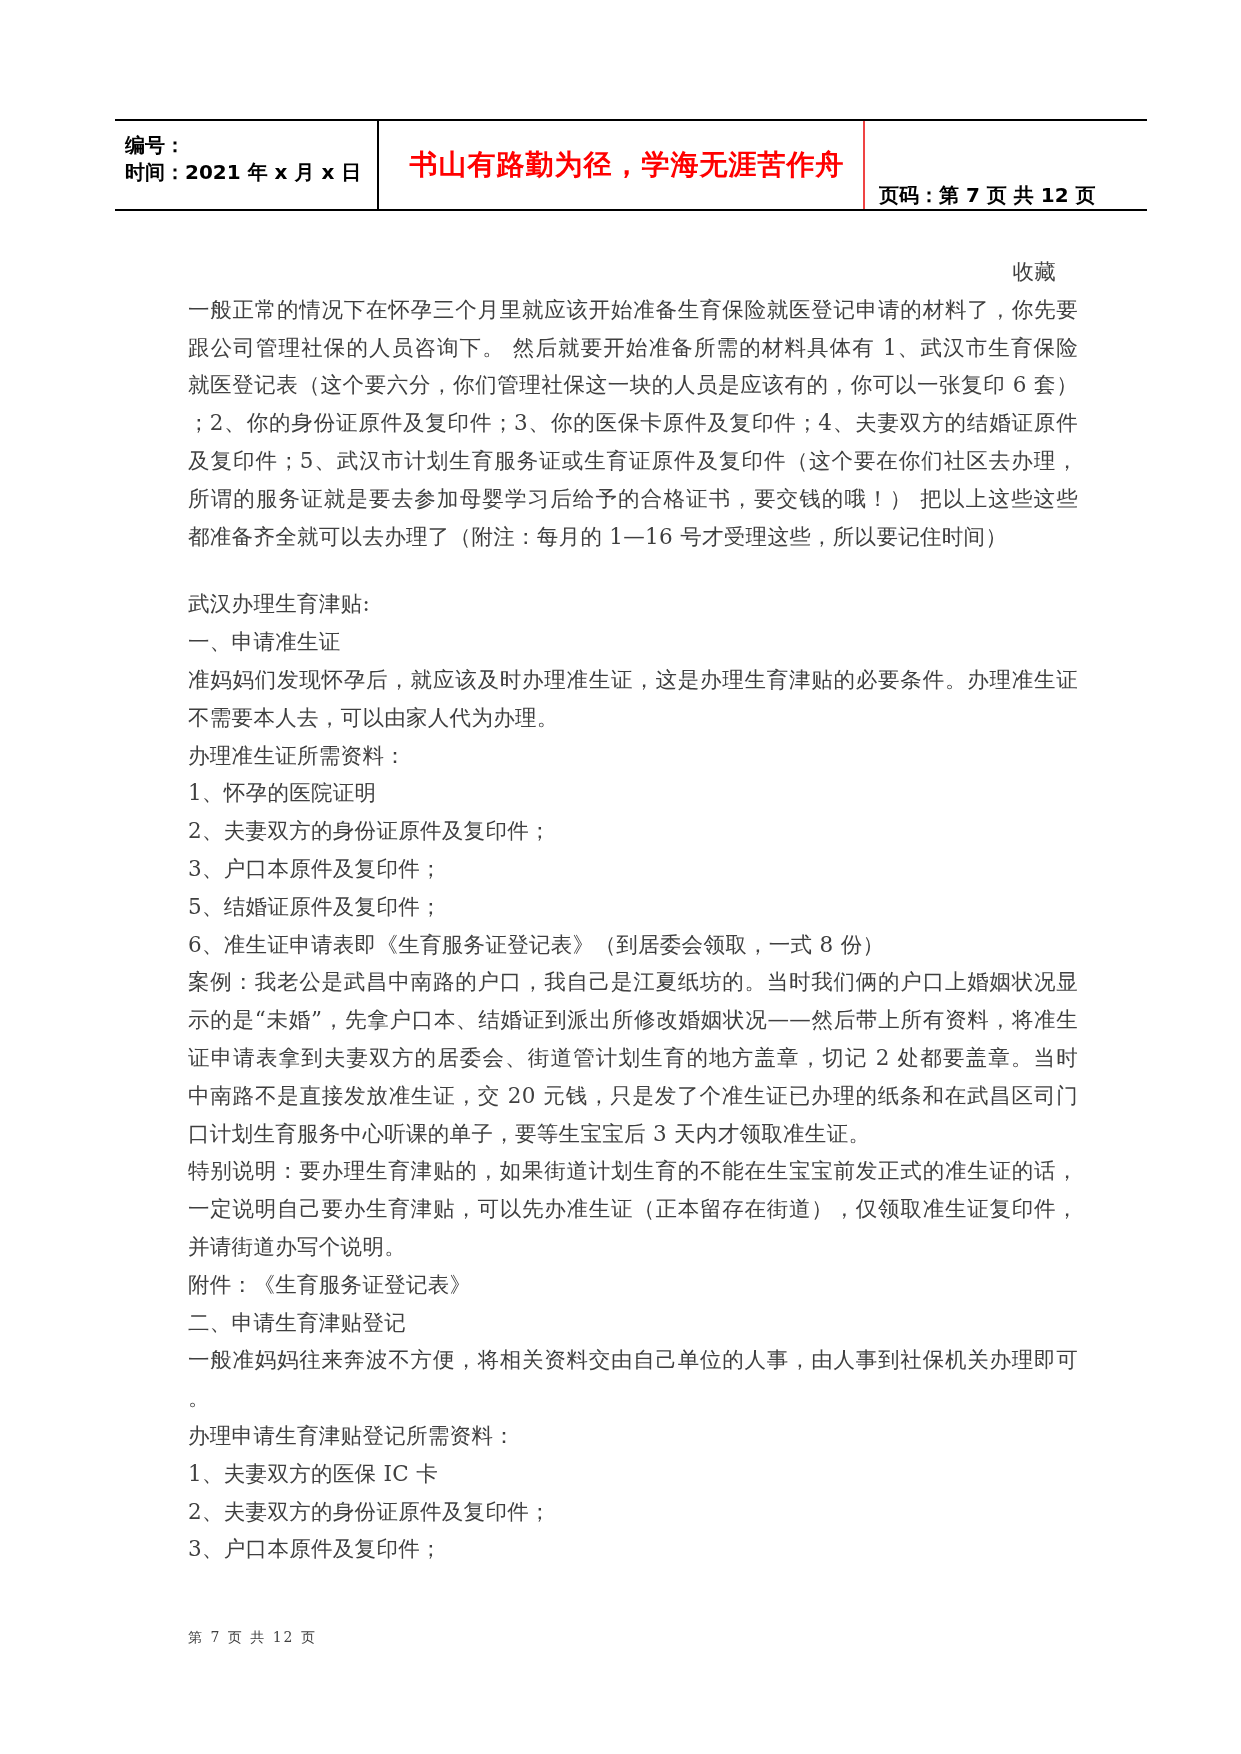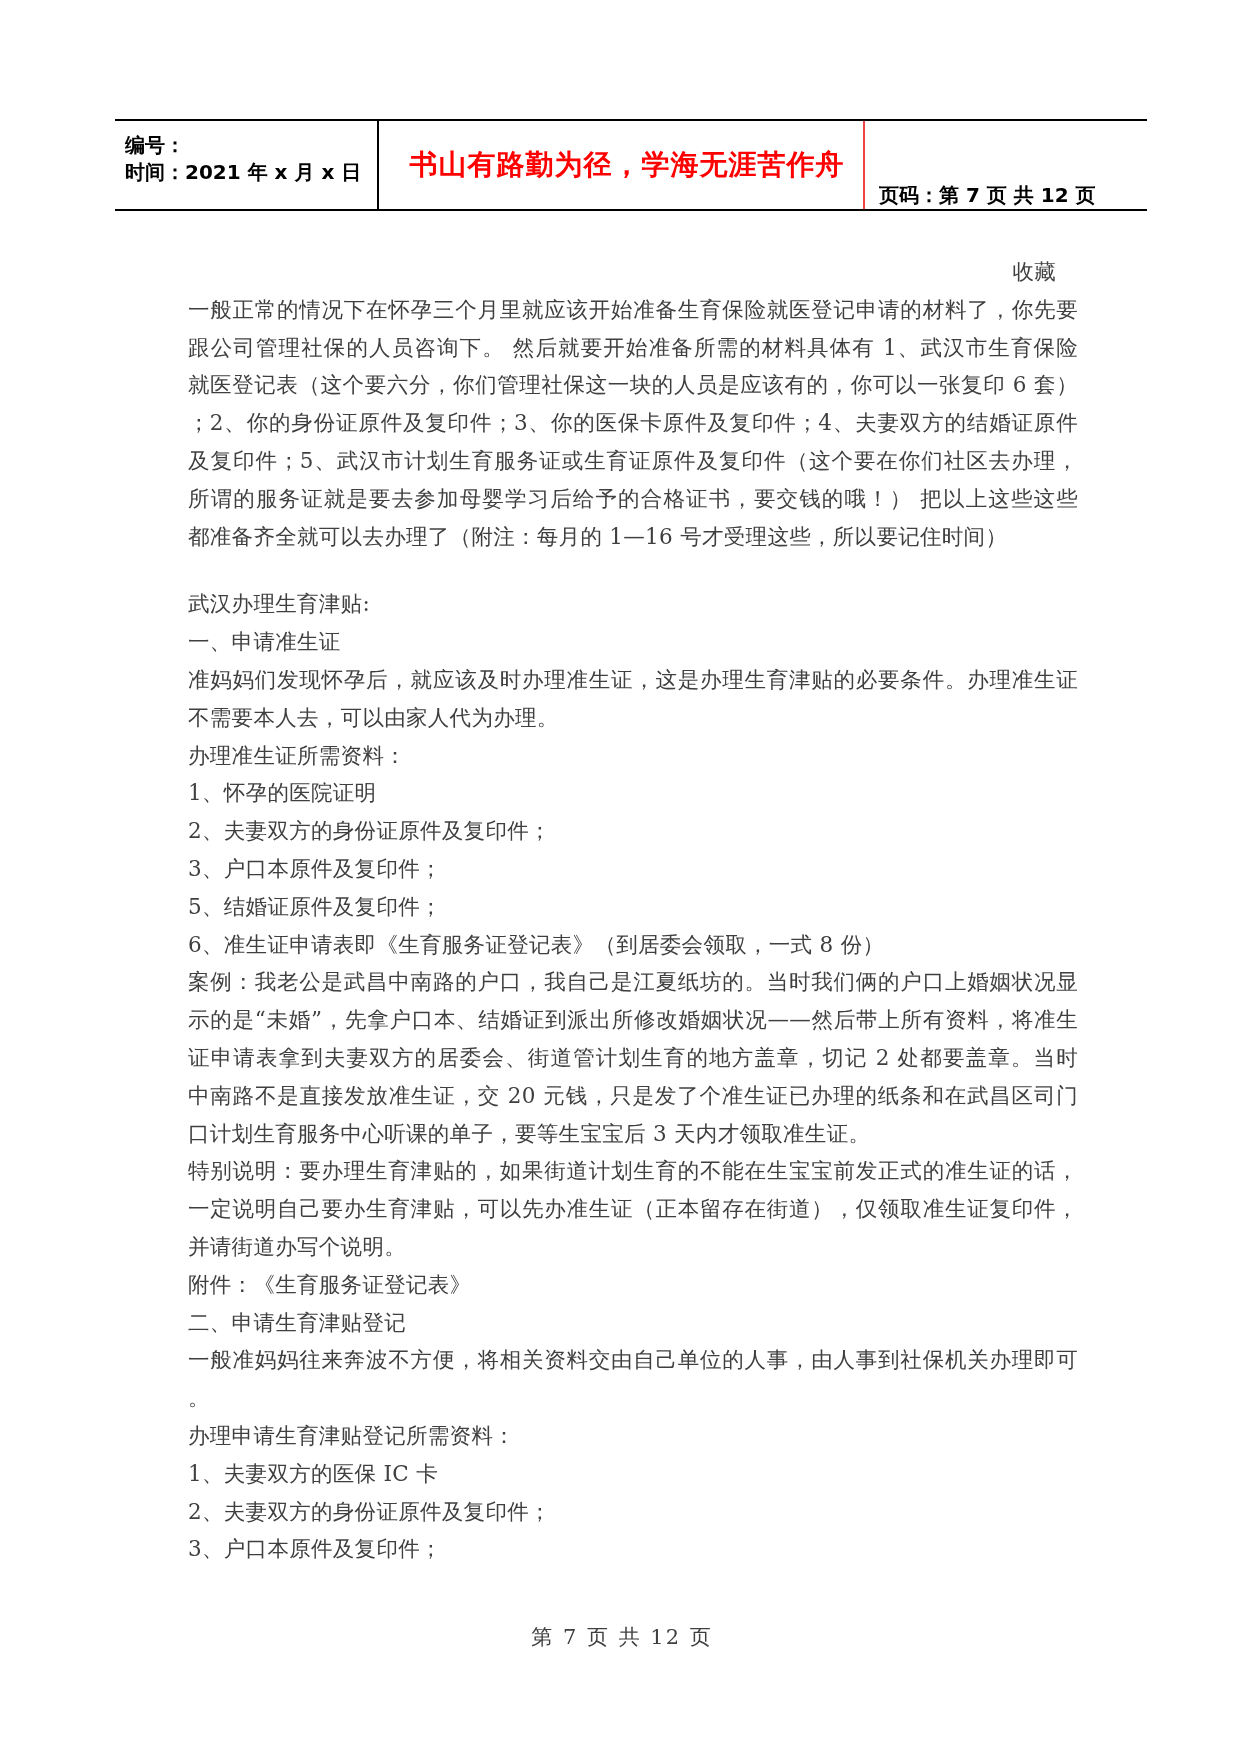--- a/index.html
+++ b/index.html
@@ -56,22 +56,22 @@
     margin-top:28px;
   }
   .line{min-height:37.8px;white-space:normal;}
   .j{text-align:justify;text-align-last:justify;}
   .r{text-align:right;padding-right:22px;}
   .gap{height:30px;}
   
   .footer{
     position:absolute;left:188px;top:1618px;width:890px;
     box-sizing:border-box;padding-right:22px;
-    text-align:center;
-    font-size:21px;line-height:38px;
+    text-align:left;
+    font-size:14px;line-height:38px;
     color:#3f3f3f;
     letter-spacing:2px;
   }
 </style>
 </head>
 <body>
 
 <div class="page">
 
   <div class="hdr">

